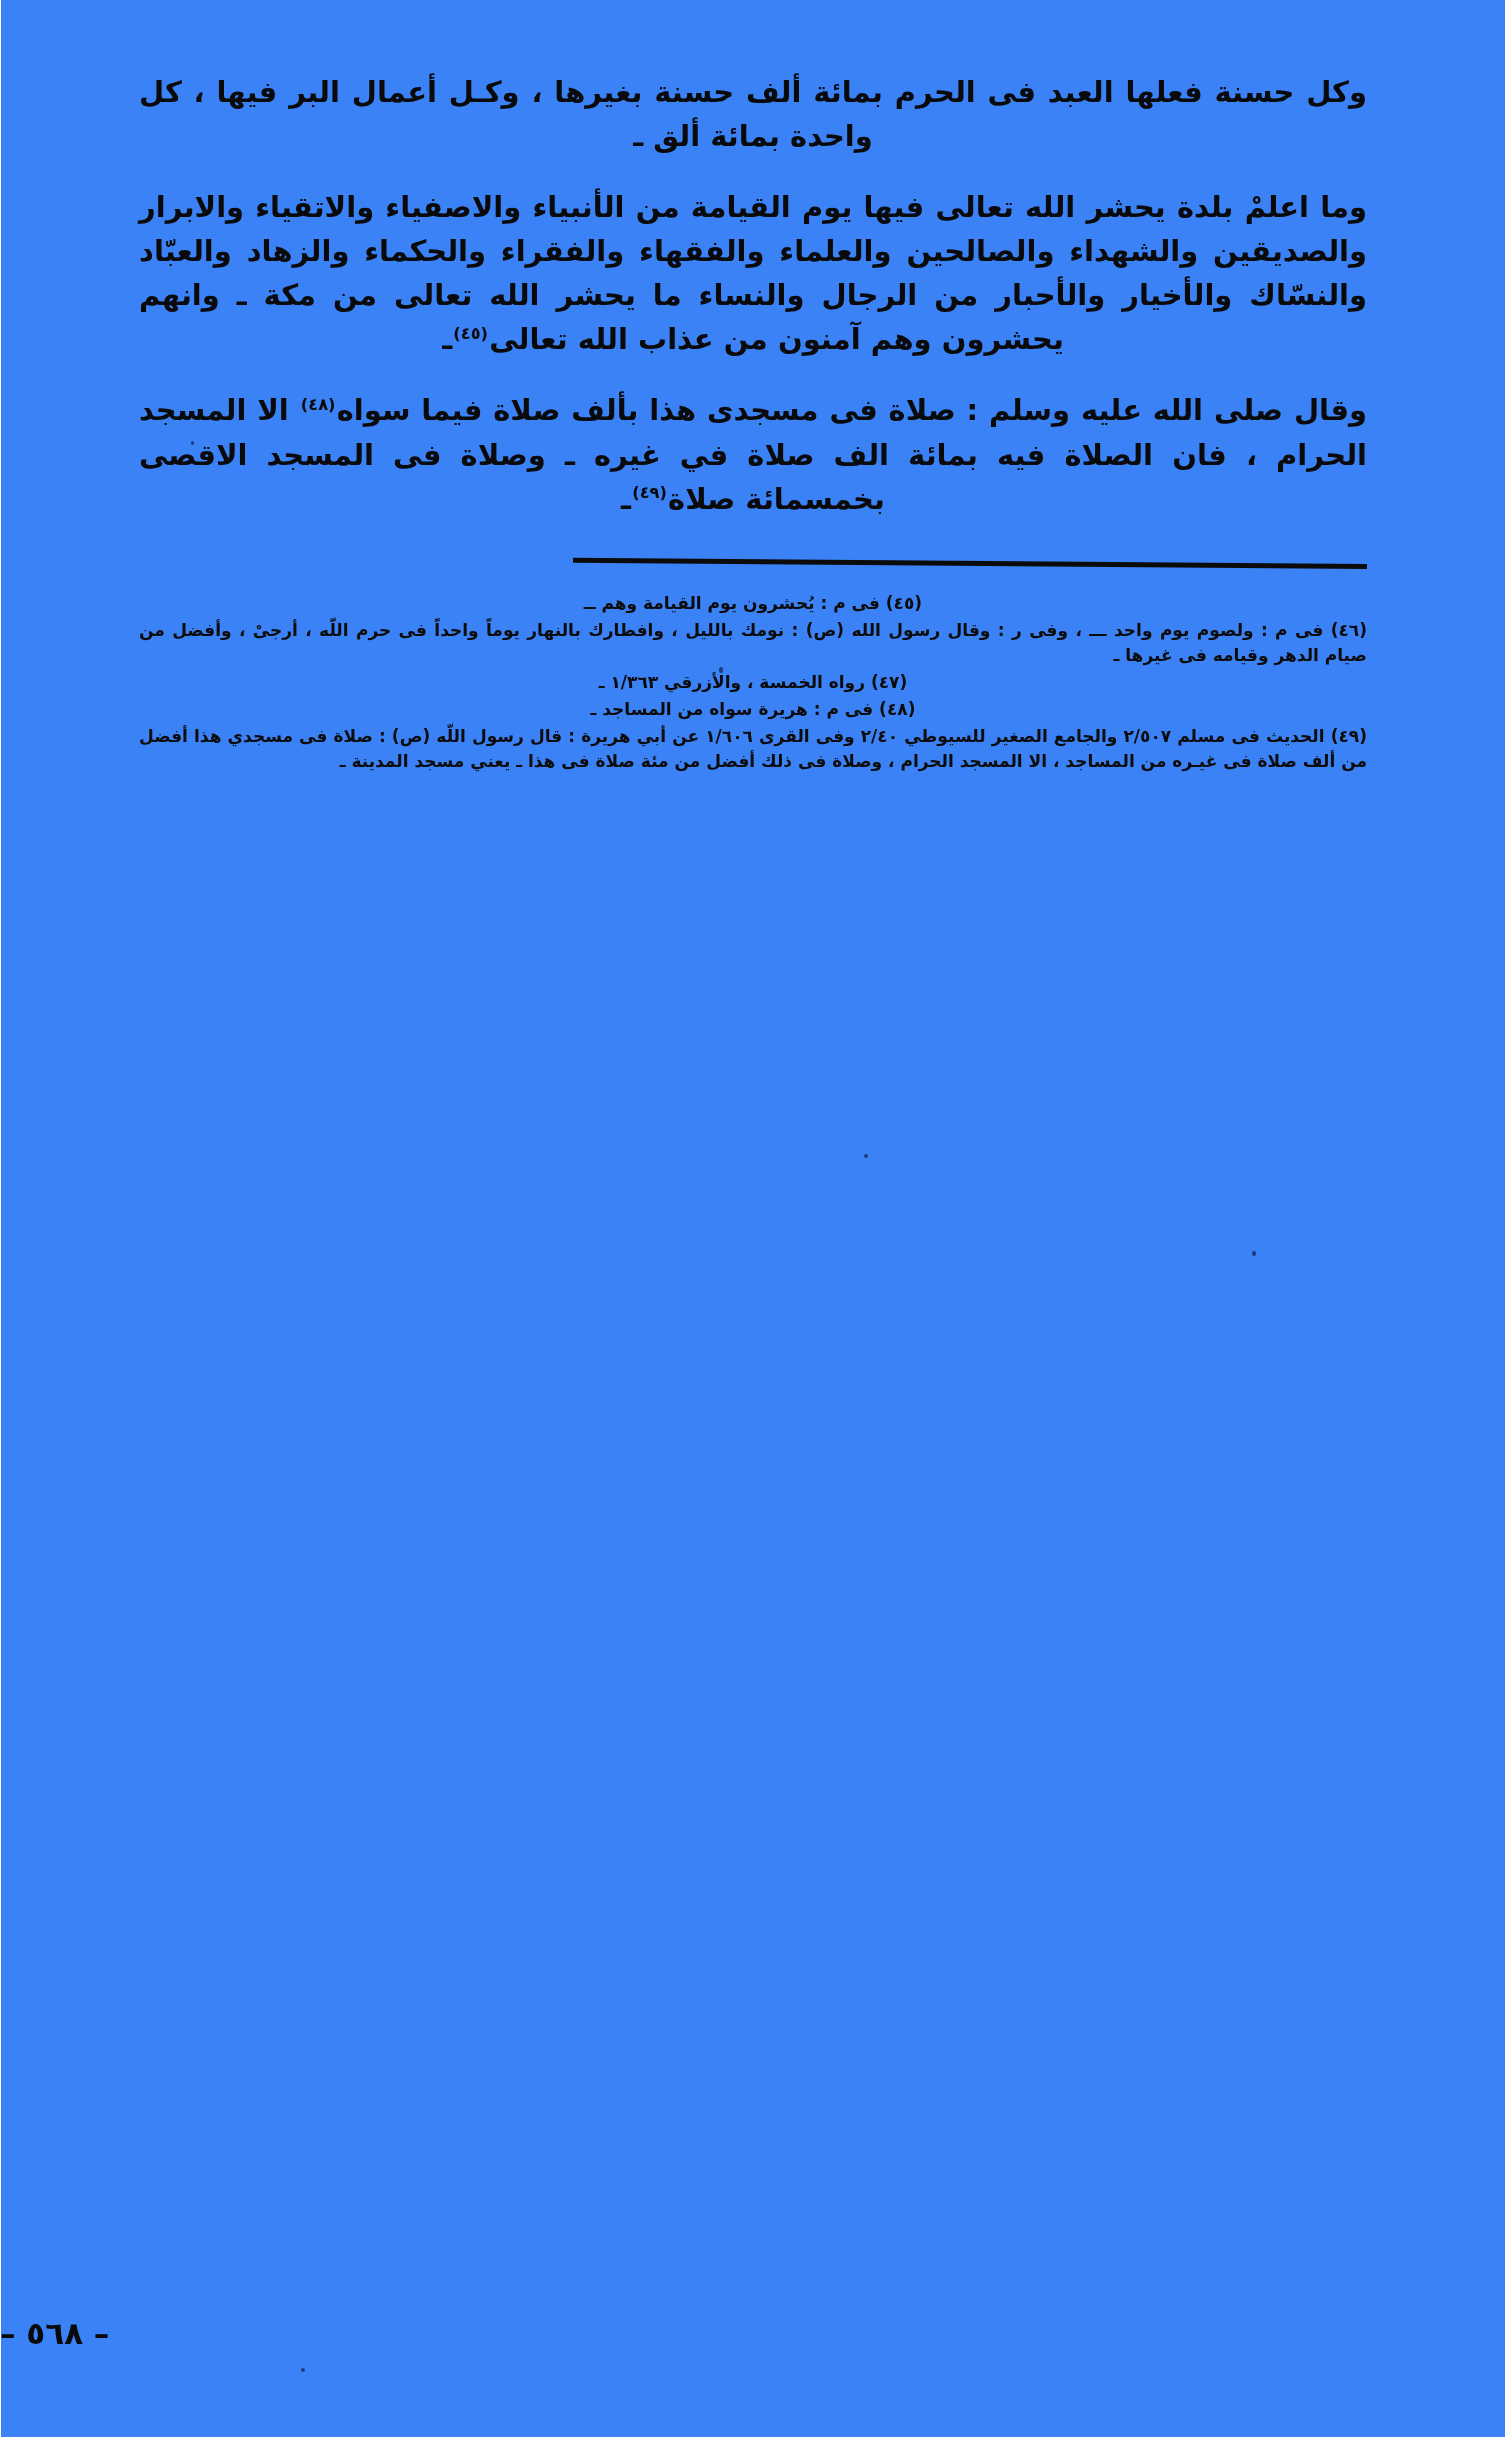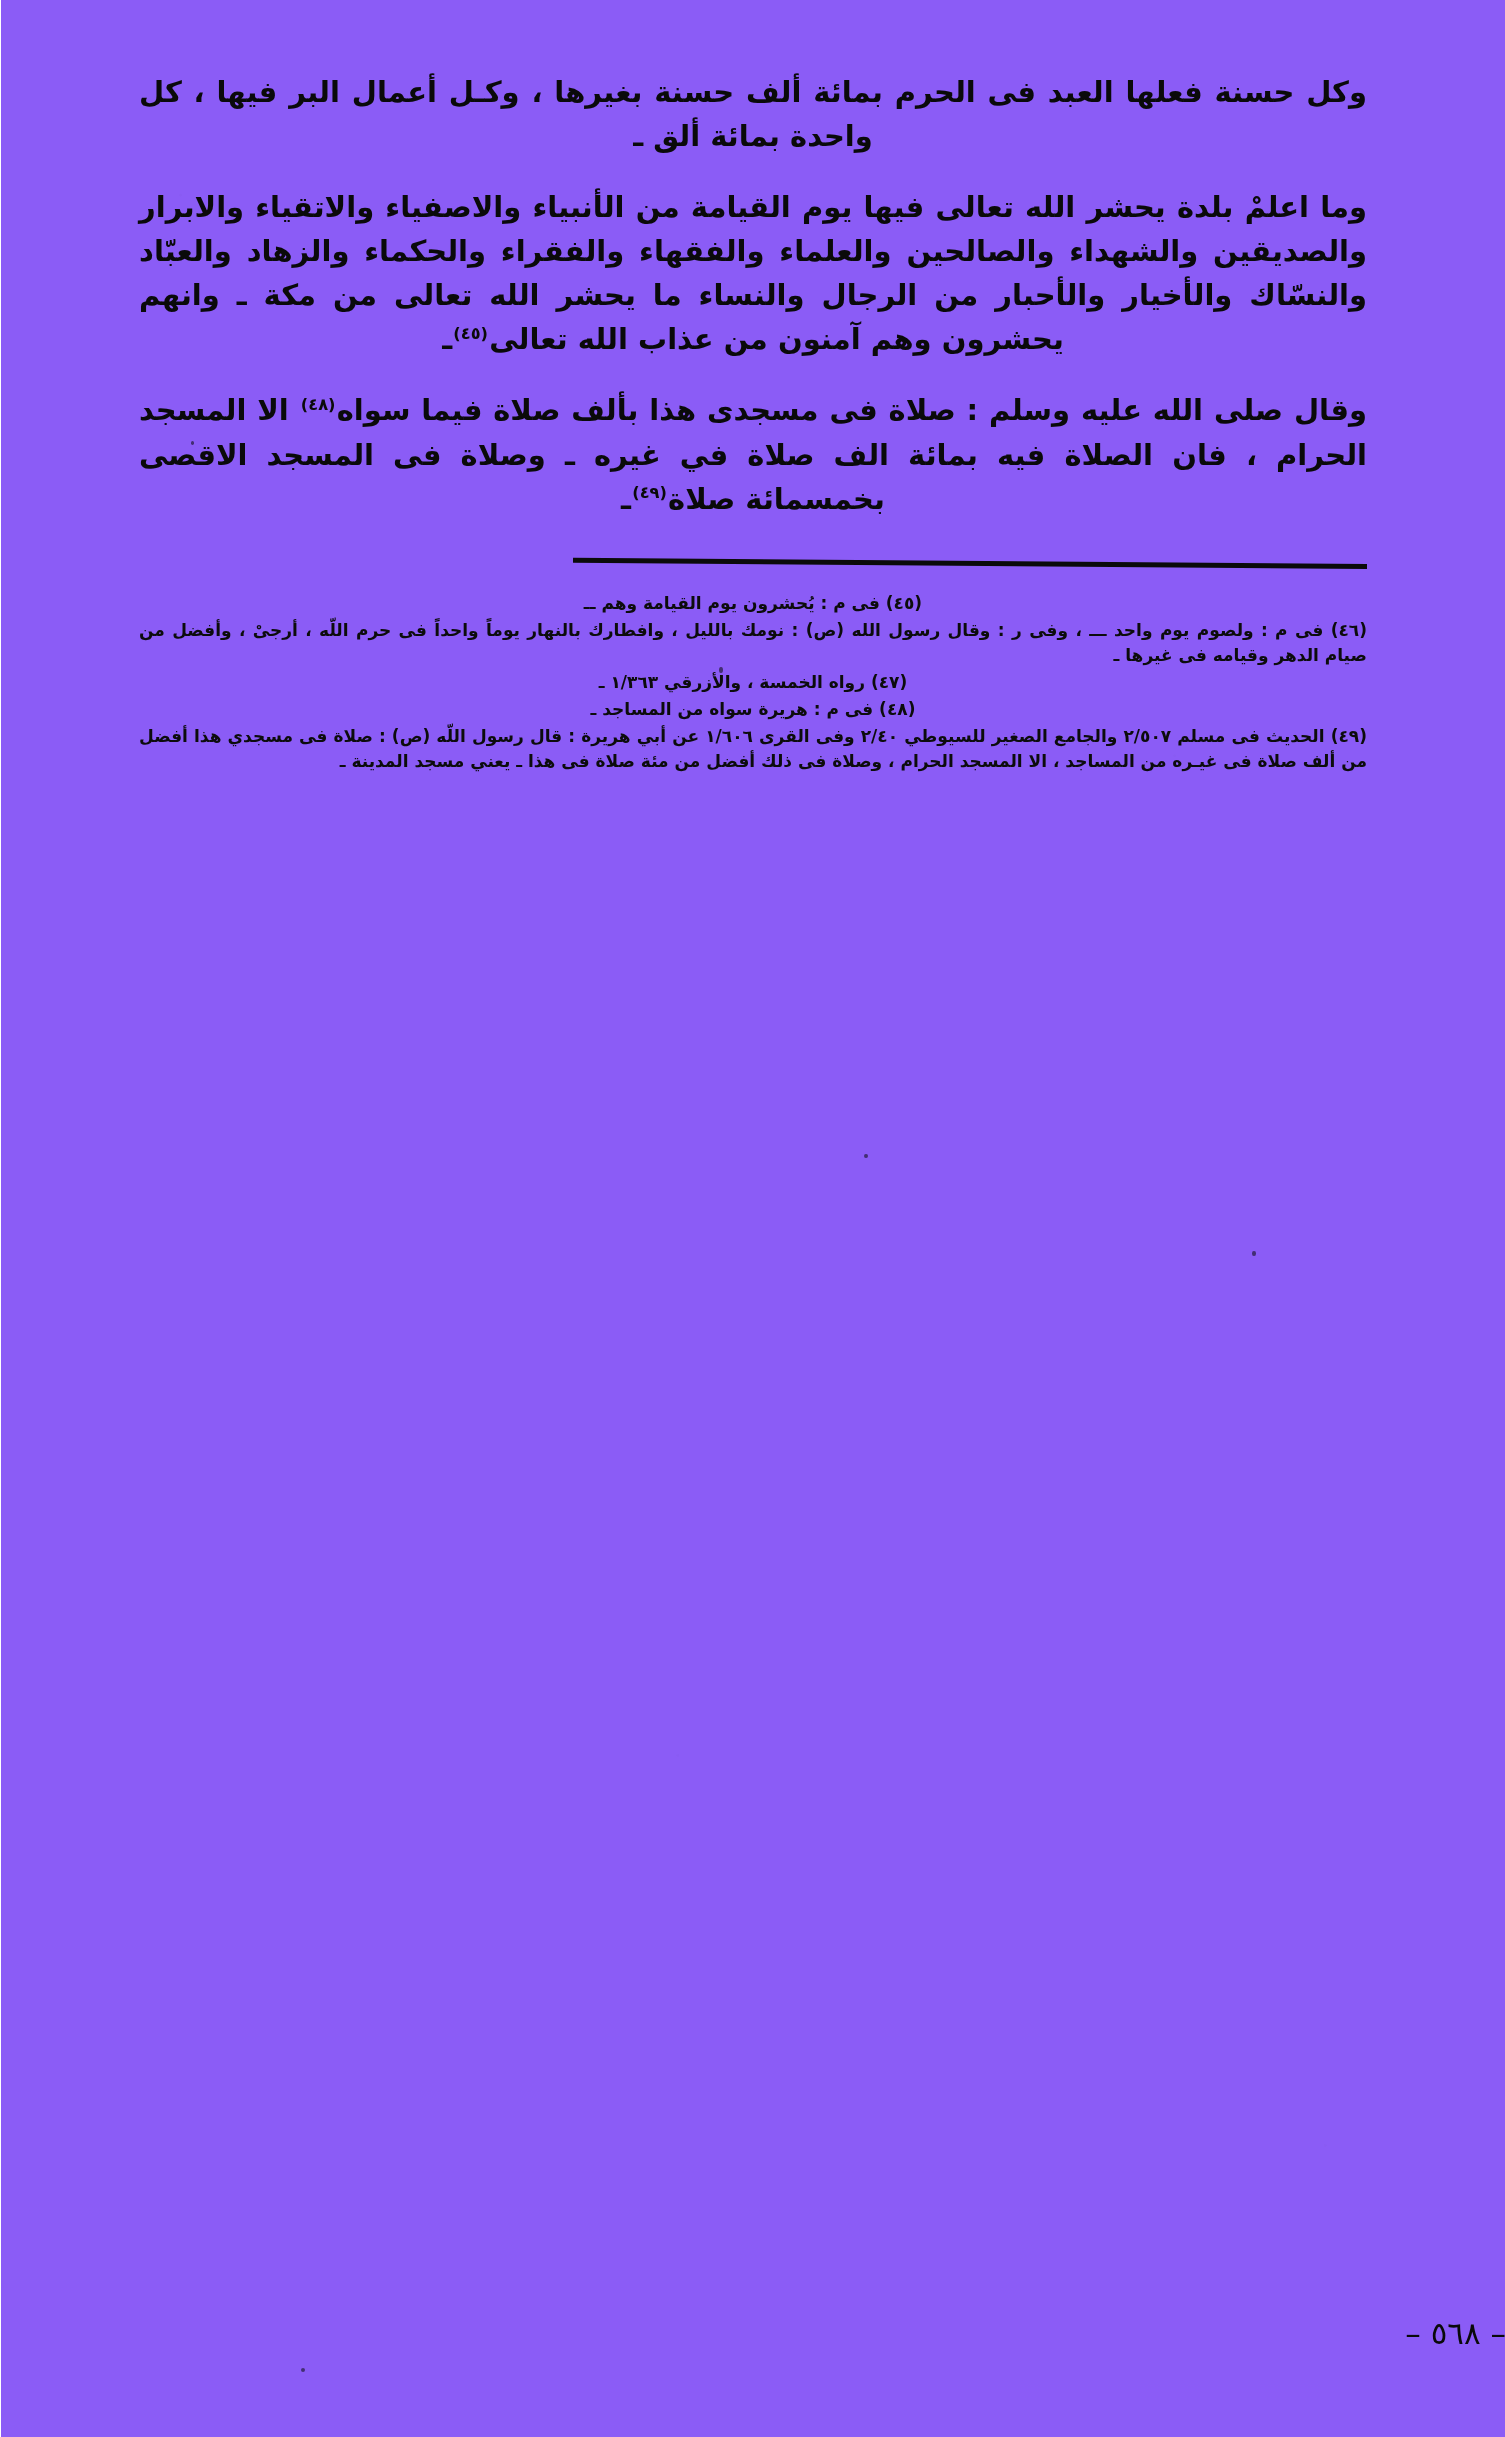--- a/index.html
+++ b/index.html
@@ -8,21 +8,21 @@
     width:1506px;
     height:2438px;
     position:relative;
     overflow:hidden;
     font-family:"DejaVu Sans","Liberation Sans",sans-serif;
     background:#fdfdfb;
   }
   .page{
     position:absolute;
     inset:0;
-    background:#8b5cf6;
+    background:#3b82f6;
   }
   
   .page::before{
     content:"";
     position:absolute;
     inset:0;
     background:
       radial-gradient(circle at 12% 8%, rgba(0,0,0,0.015) 0 1.2px, transparent 1.7px),
       radial-gradient(circle at 78% 31%, rgba(0,0,0,0.012) 0 1.2px, transparent 1.7px),
       radial-gradient(circle at 45% 72%, rgba(0,0,0,0.012) 0 1.2px, transparent 1.7px),
@@ -87,23 +87,23 @@
     margin:0 0 2.3px 0;
   }
   .fn-item.center-ish{ text-align-last:center; }
   .fn-num{ white-space:nowrap; }
   
   .page-number{
     position:absolute;
     left:0;
     right:0;
     bottom:87px;
-    text-align:right;
+    text-align:left;
     font-size:31px;
-    font-weight:400;
+    font-weight:700;
     color:#0a0a0a;
     letter-spacing:3.5px;
     direction:rtl;
   }
   .speck{
     position:absolute;
     background:#0a0a0a;
     opacity:.55;
     border-radius:50%;
     pointer-events:none;

